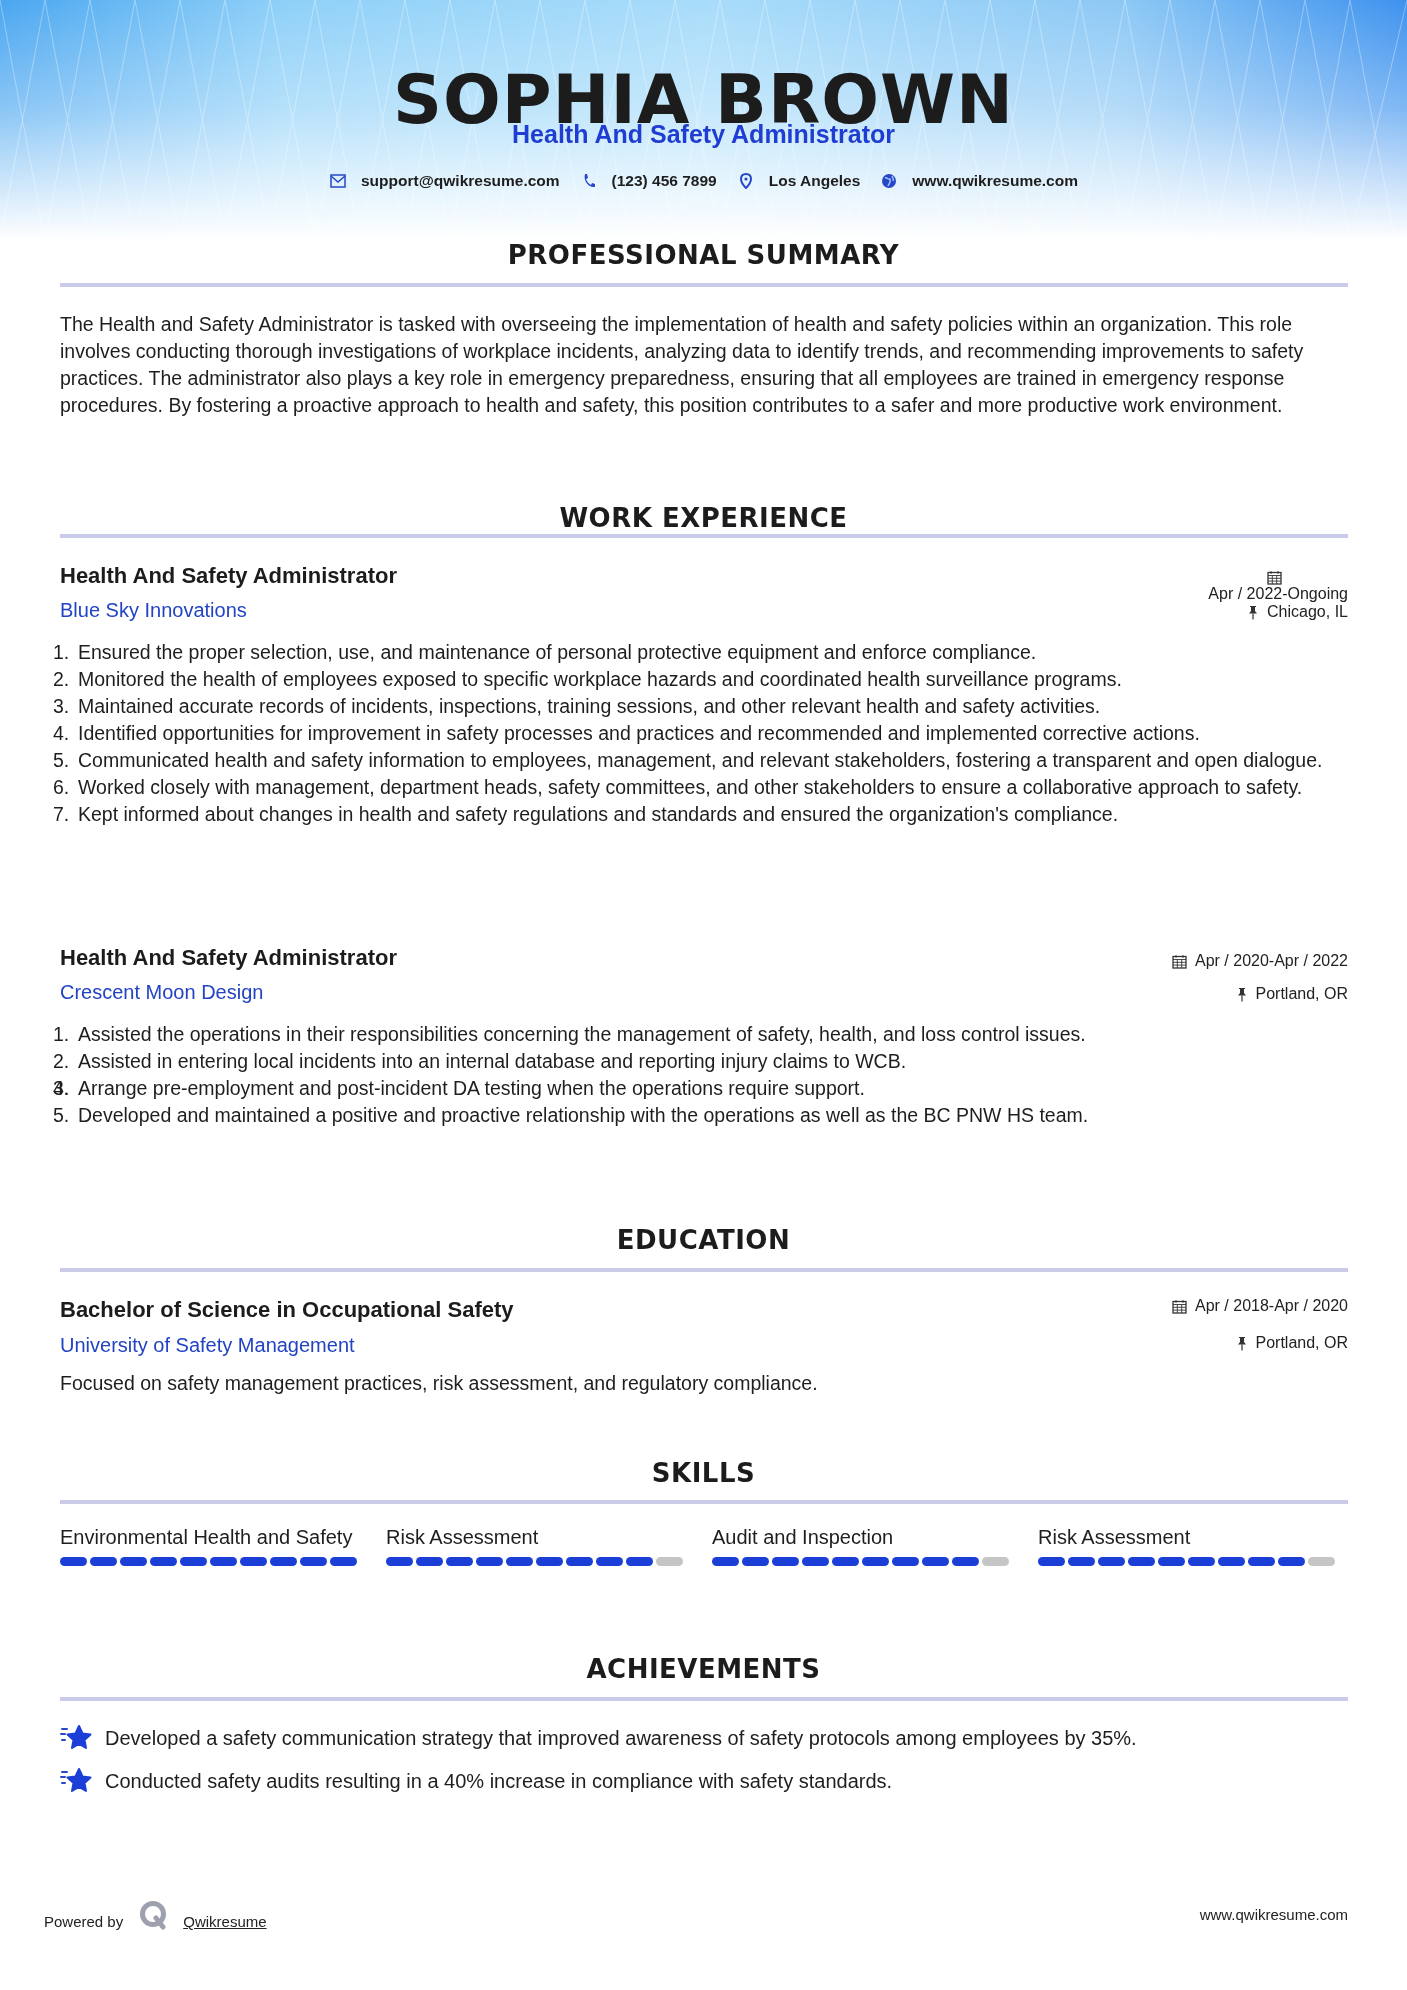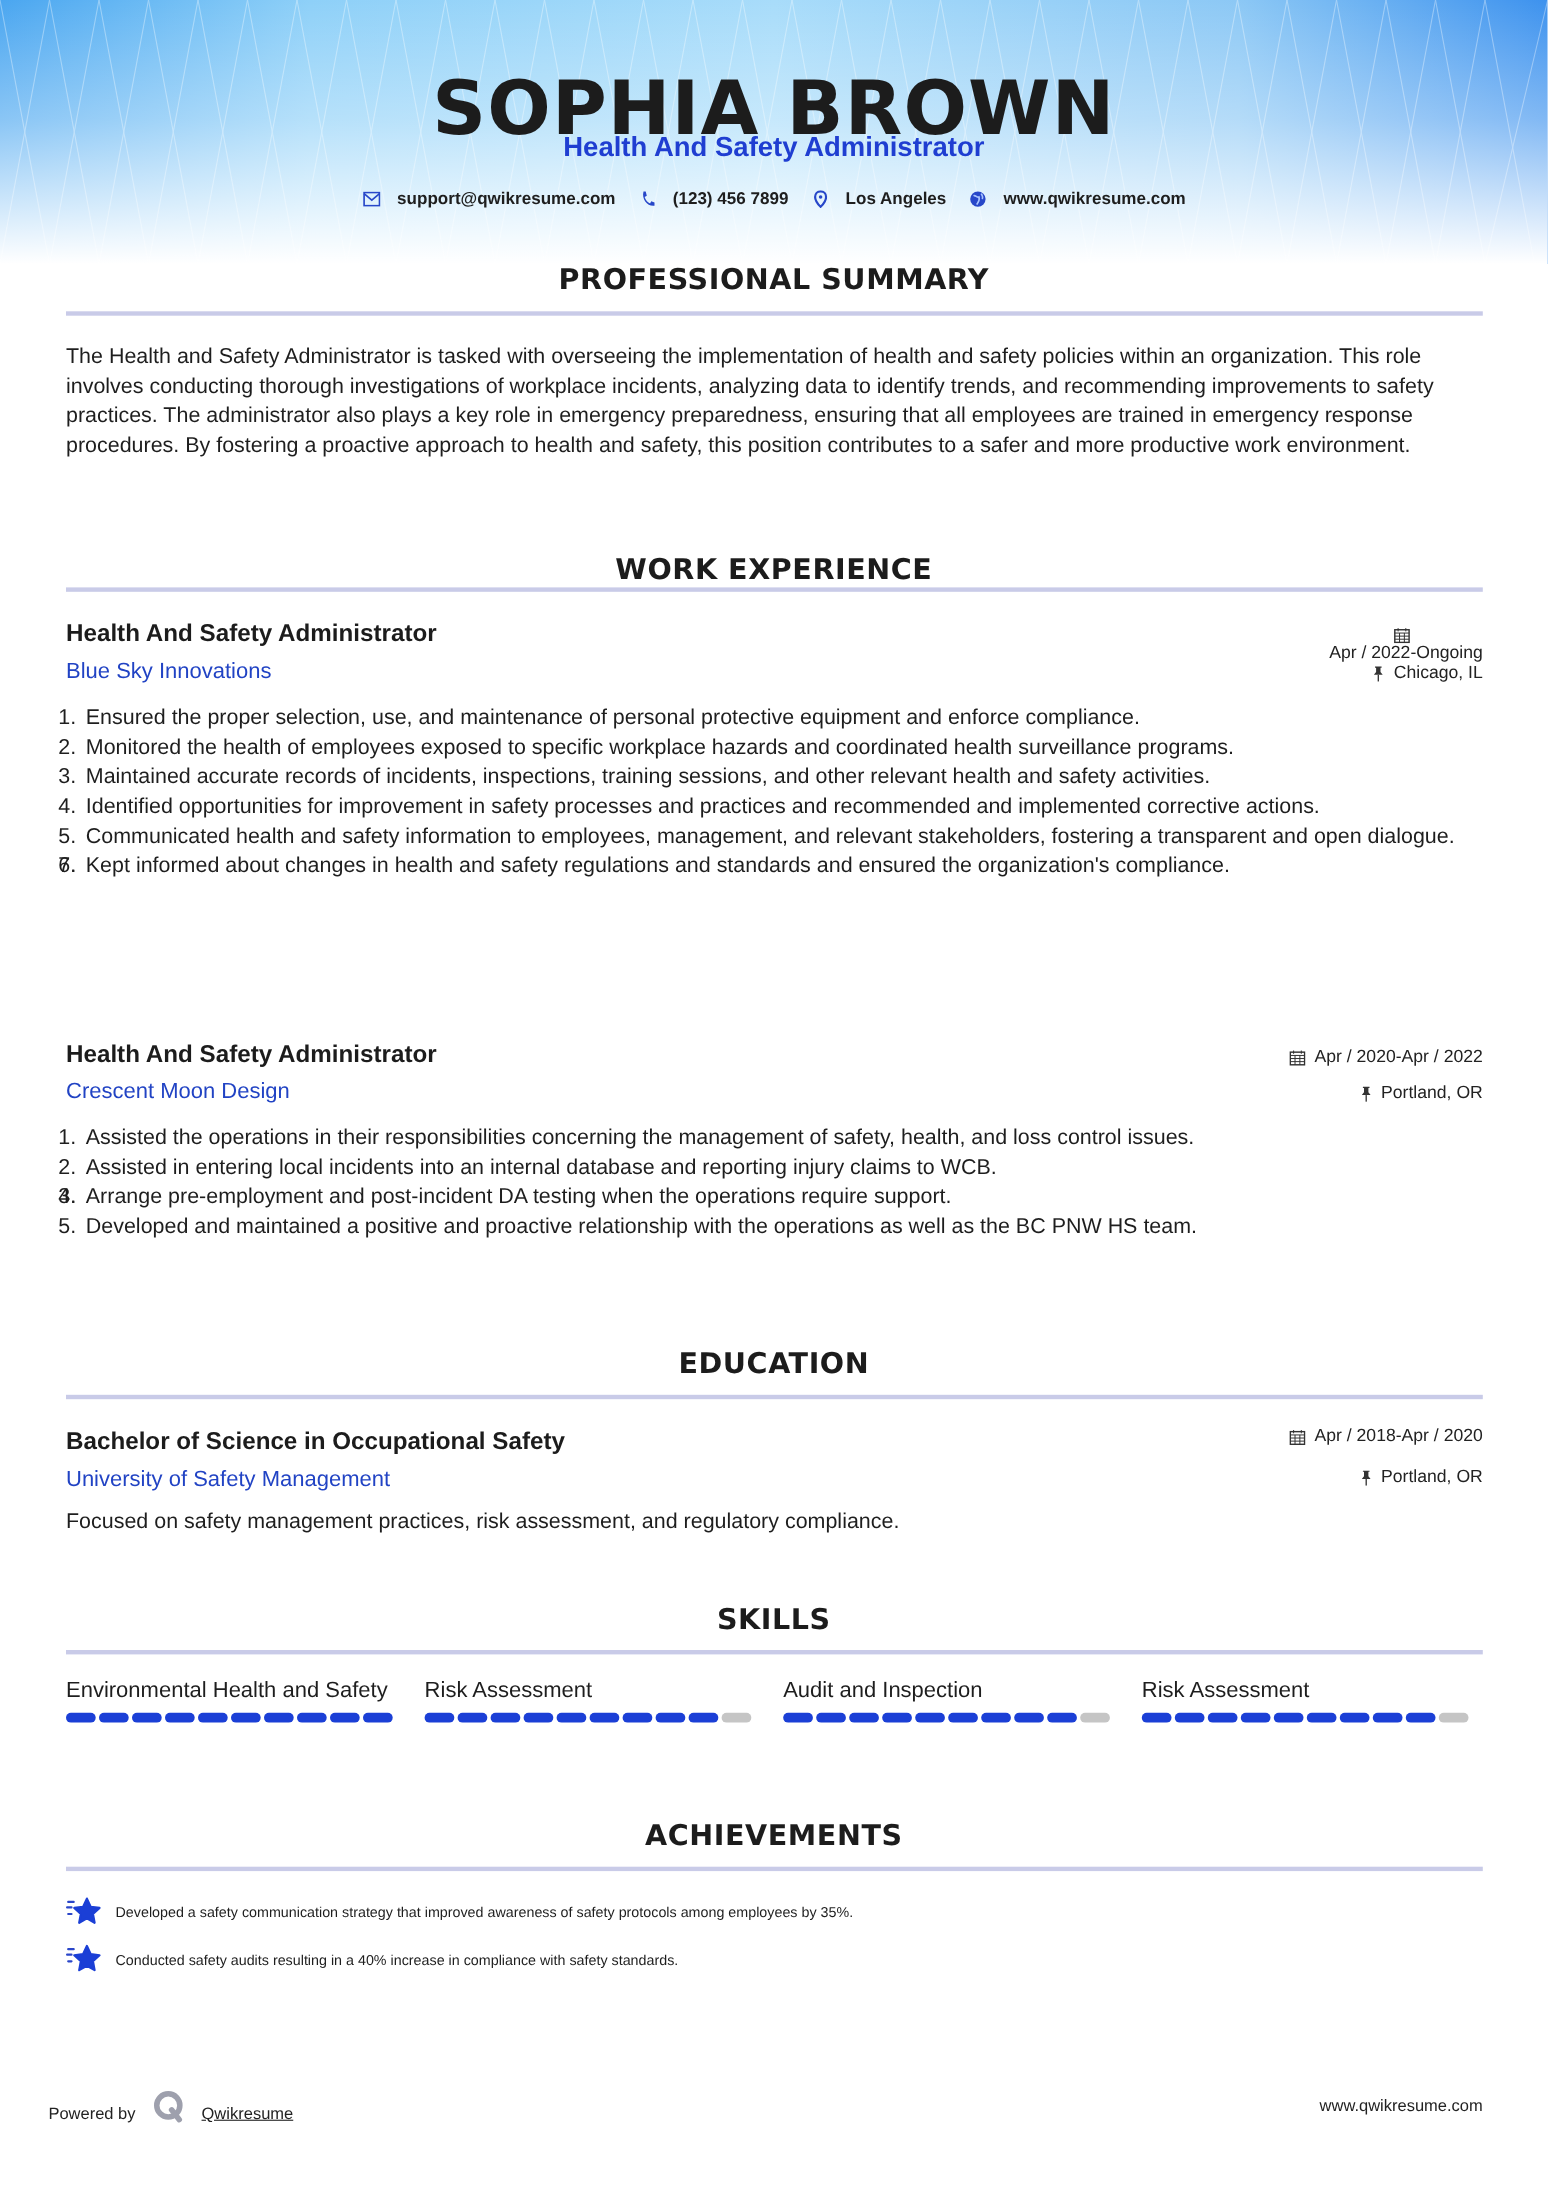--- a/index.html
+++ b/index.html
@@ -53,21 +53,21 @@
   ol.bullets li { position: relative; padding-left: 18px; font-size: 19.5px; line-height: 27px; color: #1e1e1e; }
   ol.bullets li .num { position: absolute; left: -7px; top: 0; }
 
   .skills { position: absolute; left: 60px; top: 1524px; width: 1290px; display: flex; }
   .skill { width: 329px; padding-right: 29px; }
   .skill-name { font-size: 20px; line-height: 27px; color: #1e1e1e; min-height: 27px; }
   .skill-bar { display: flex; gap: 3px; margin-top: 6px; }
   .seg { width: 27px; height: 9px; border-radius: 5px; background: #1b3fd6; }
   .seg.off { background: #c5c5c5; }
 
-  .ach { position: absolute; left: 60px; display: flex; align-items: center; font-size: 13px; color: #1e1e1e; }
+  .ach { position: absolute; left: 60px; display: flex; align-items: center; font-size: 20px; color: #1e1e1e; }
   .ach .ic { width: 34px; height: 30px; margin-right: 11px; }
 
   .footer-left { position: absolute; left: 44px; top: 1900px; display: flex; align-items: flex-end; font-size: 15px; color: #222; }
   .footer-left .q { margin: 0 14px 0 16px; }
   .footer-left a { color: #222; text-decoration: underline; }
   .footer-right { position: absolute; right: 59px; top: 1906px; font-size: 15px; color: #222; }
 </style>
 </head>
 <body>
 
@@ -147,21 +147,21 @@
       </svg>
   </span>
   <span>Chicago, IL</span>
 </div>
 <ol class="bullets" style="top:639px;">
   <li><span class="num">1.</span><span>Ensured the proper selection, use, and maintenance of personal protective equipment and enforce compliance.</span></li>
   <li><span class="num">2.</span><span>Monitored the health of employees exposed to specific workplace hazards and coordinated health surveillance programs.</span></li>
   <li><span class="num">3.</span><span>Maintained accurate records of incidents, inspections, training sessions, and other relevant health and safety activities.</span></li>
   <li><span class="num">4.</span><span>Identified opportunities for improvement in safety processes and practices and recommended and implemented corrective actions.</span></li>
   <li><span class="num">5.</span><span>Communicated health and safety information to employees, management, and relevant stakeholders, fostering a transparent and open dialogue.</span></li>
-  <li><span class="num">6.</span></li>
+  <li><span class="num">6.</span><span>Worked closely with management, department heads, safety committees, and other stakeholders to ensure a collaborative approach to safety.</span></li>
   <li><span class="num">7.</span><span>Kept informed about changes in health and safety regulations and standards and ensured the organization's compliance.</span></li>
 </ol>
 
 <div class="job-title" style="top:945px;">Health And Safety Administrator</div>
 <div class="company" style="top:981px;">Crescent Moon Design</div>
 <div class="meta" style="top:952px;">
   <span class="ic">
     <svg width="15" height="15" viewBox="0 0 15 15">
         <rect x="1" y="2.5" width="13" height="11.5" fill="none" stroke="#333" stroke-width="1.3"></rect>
         <path d="M1 5.5 H14 M4 1 V4 M11 1 V4 M5.3 5.5 V14 M9.7 5.5 V14 M1 8.3 H14 M1 11.1 H14" stroke="#333" stroke-width="0.9"></path>

